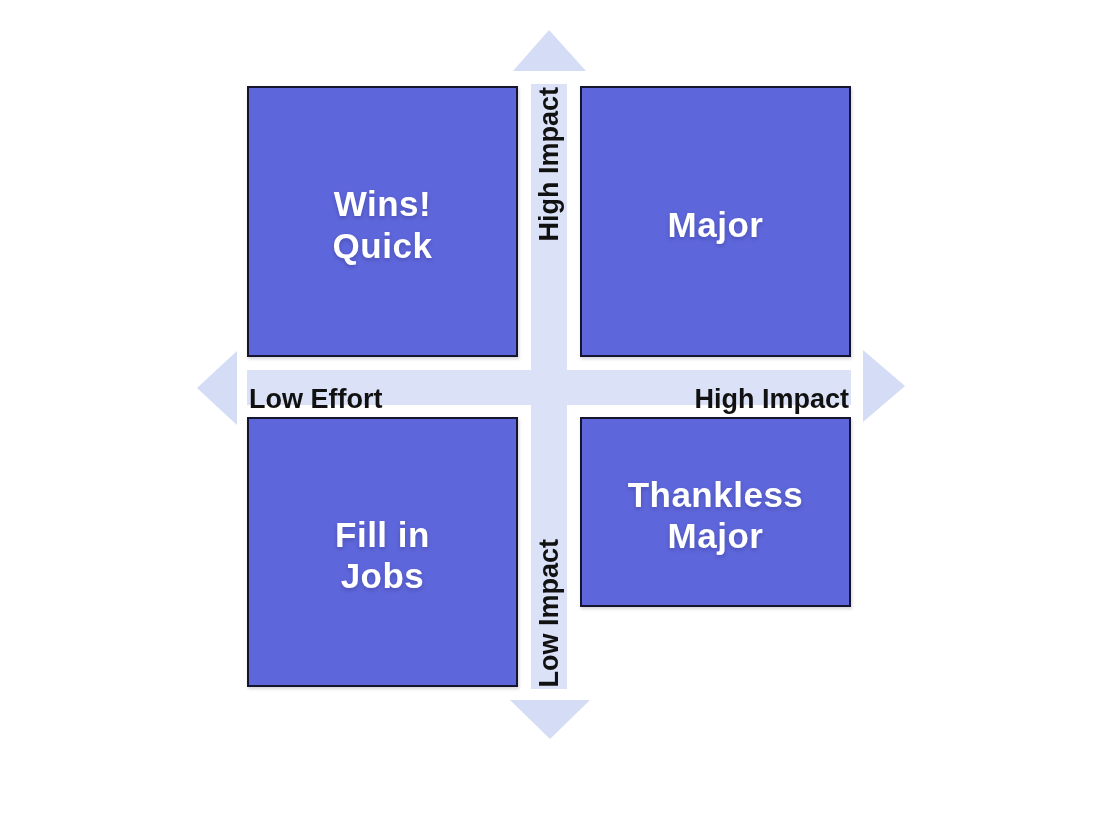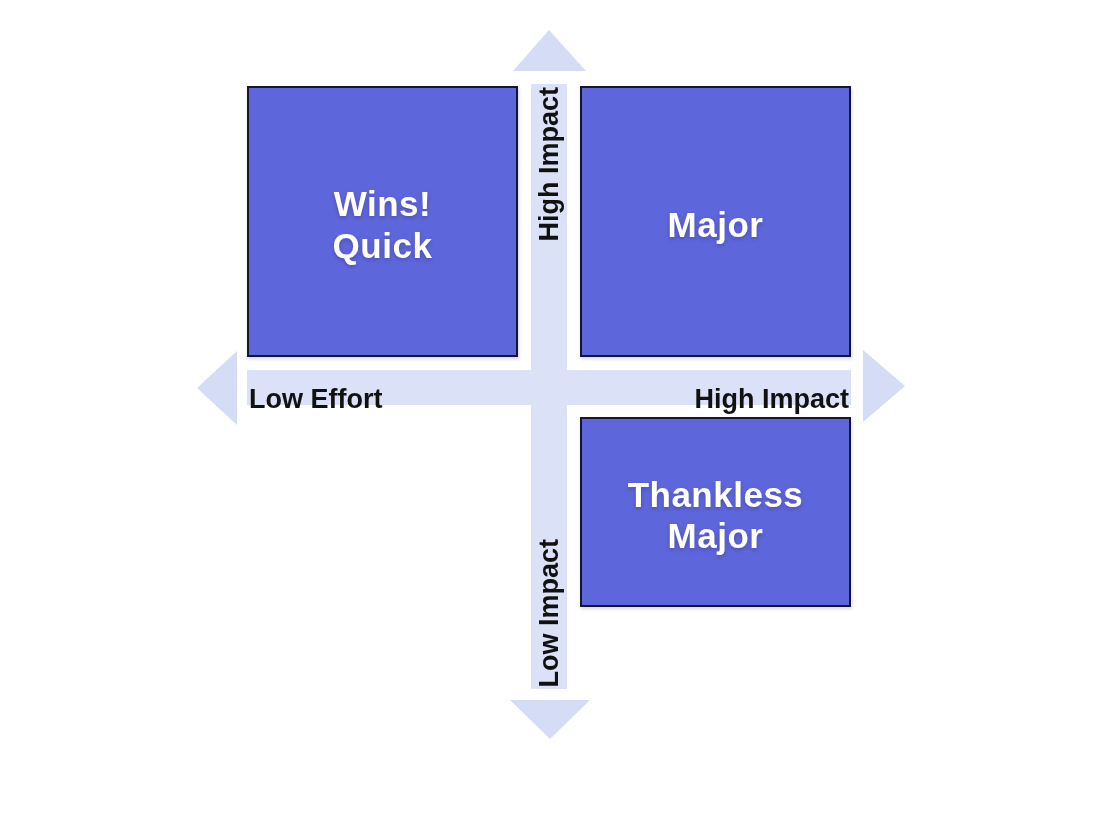--- a/index.html
+++ b/index.html
@@ -84,20 +84,26 @@
       <span>Quick</span>
     </div>
   </div>
 
   <div class="quad tr">
     <div class="quad-label">
       <span>Major</span>
     </div>
   </div>
 
+  <div class="quad bl">
+    <div class="quad-label">
+      <span>Fill in</span>
+      <span>Jobs</span>
+    </div>
+  </div>
 
   <div class="quad br">
     <div class="quad-label">
       <span>Thankless</span>
       <span>Major</span>
     </div>
   </div>
 
   <div class="axis-label h low">Low Effort</div>
   <div class="axis-label h high">High Impact</div>

